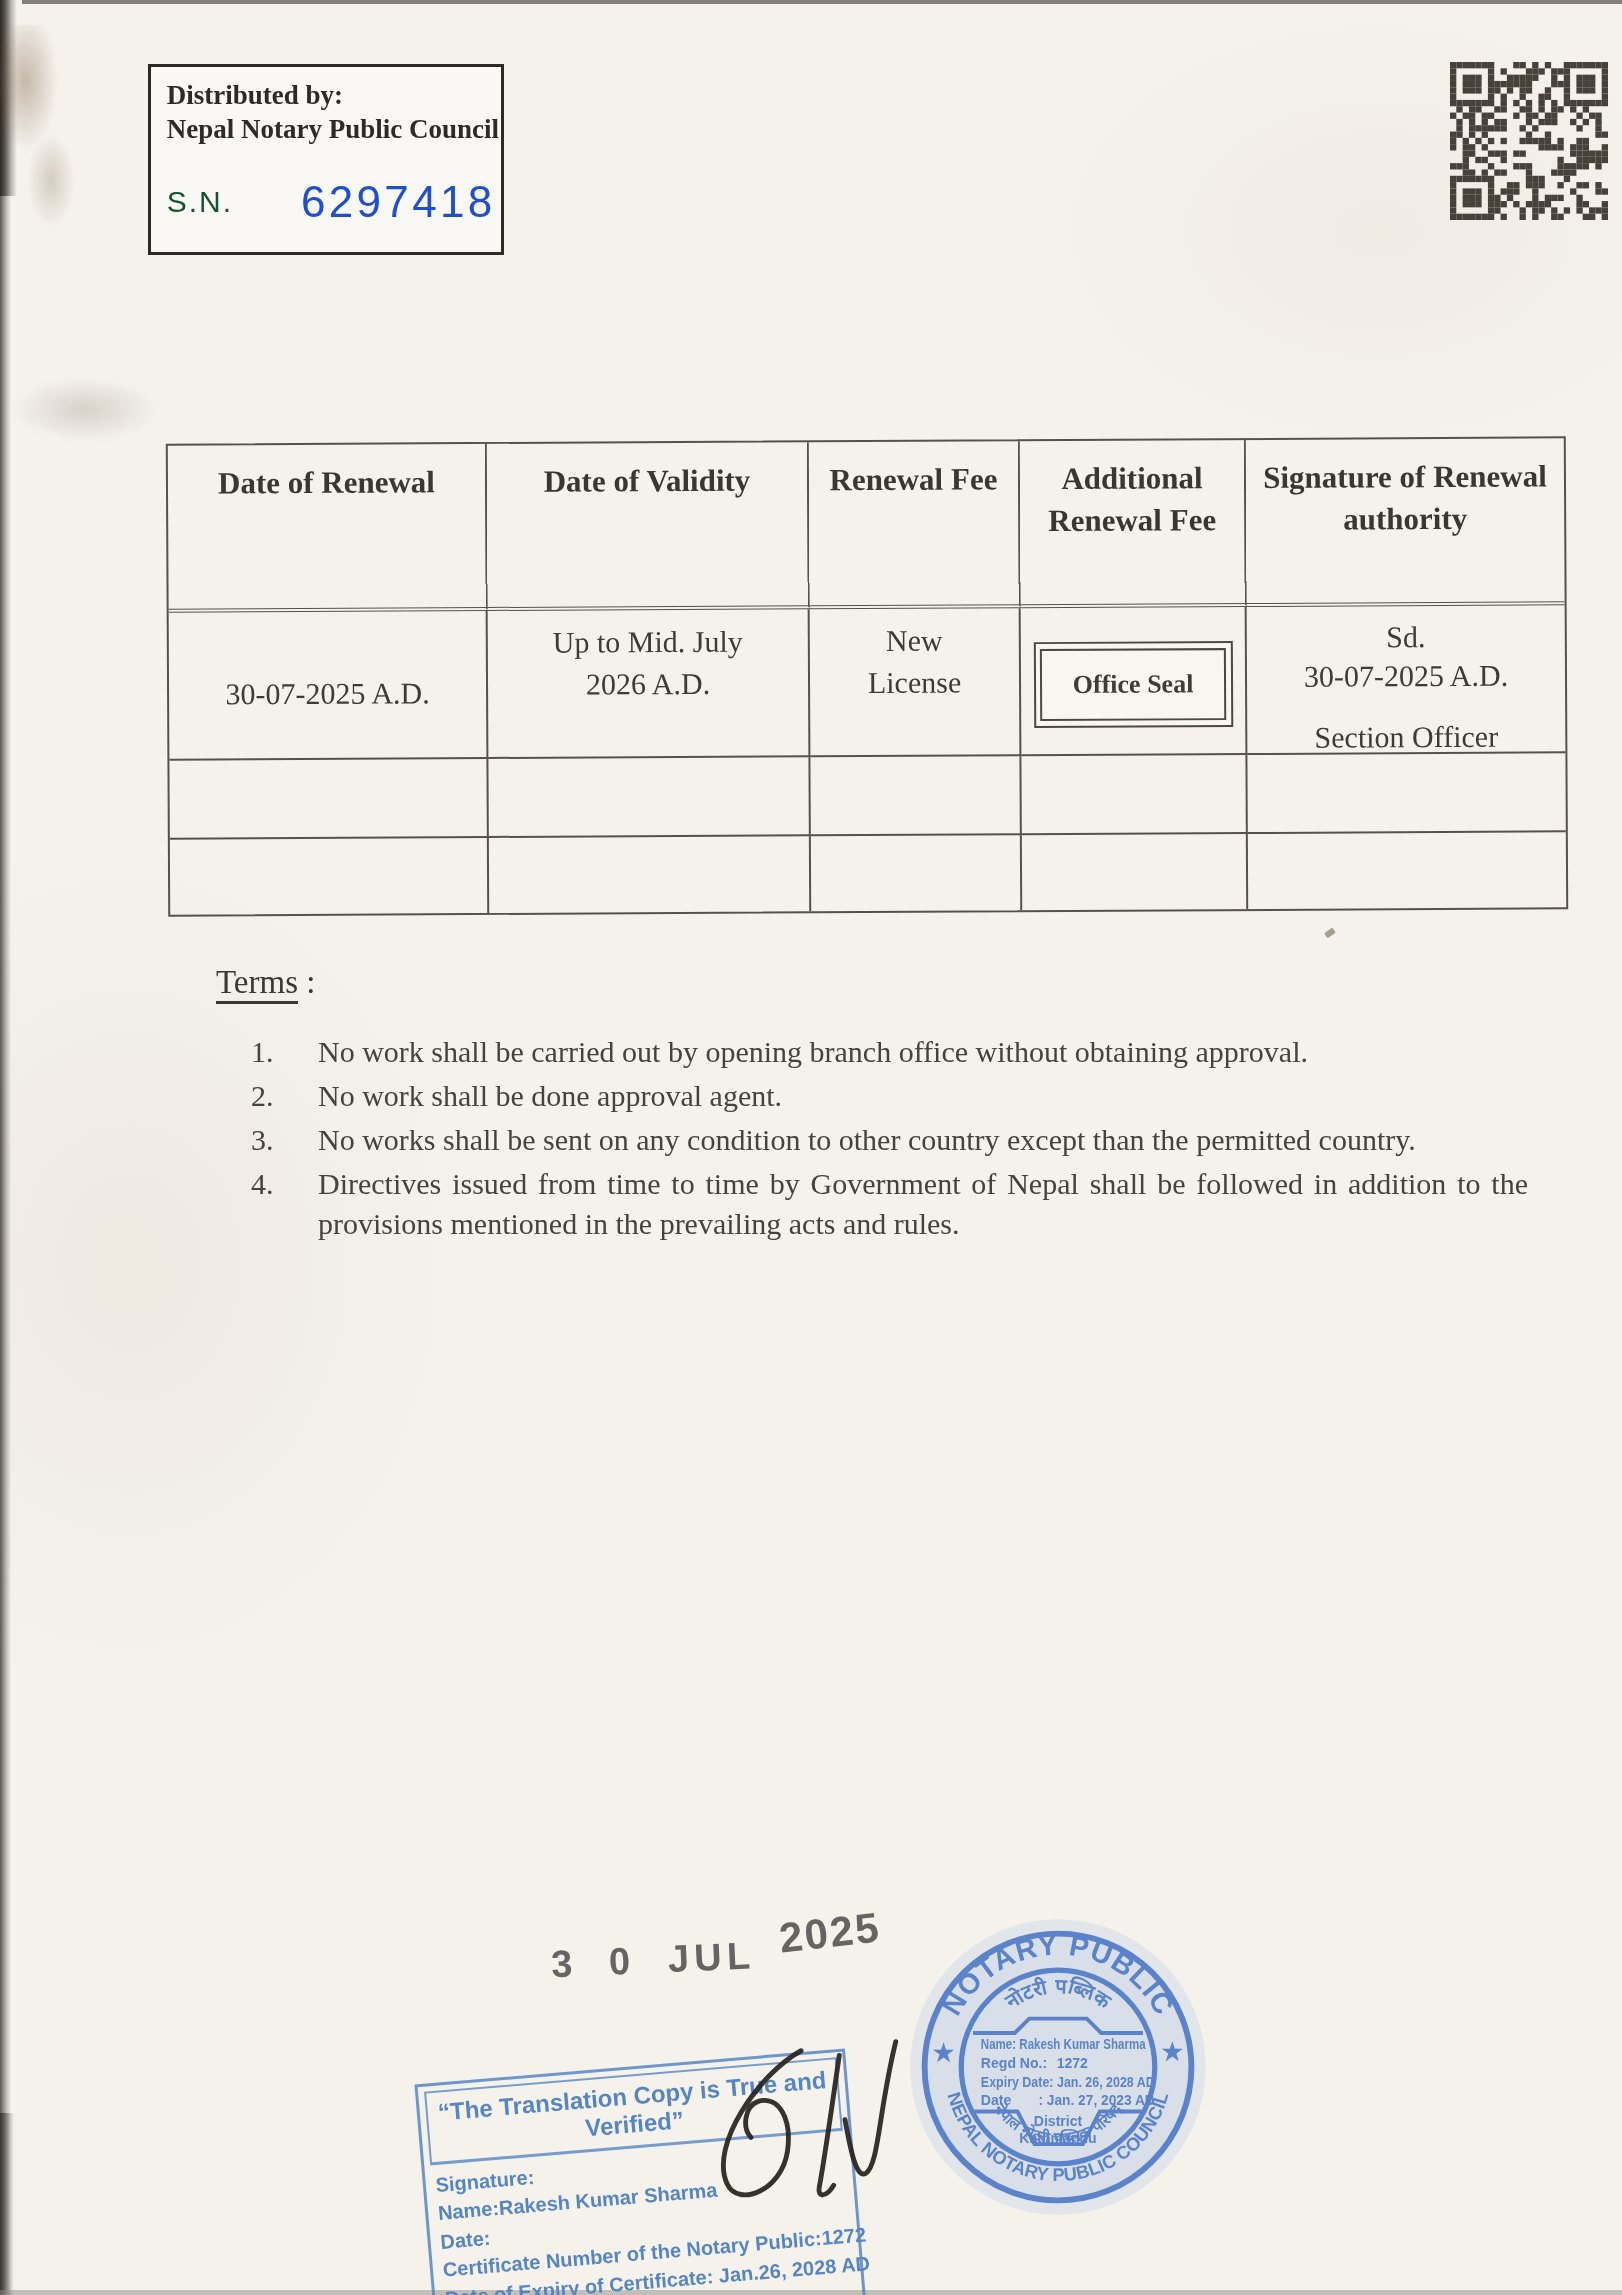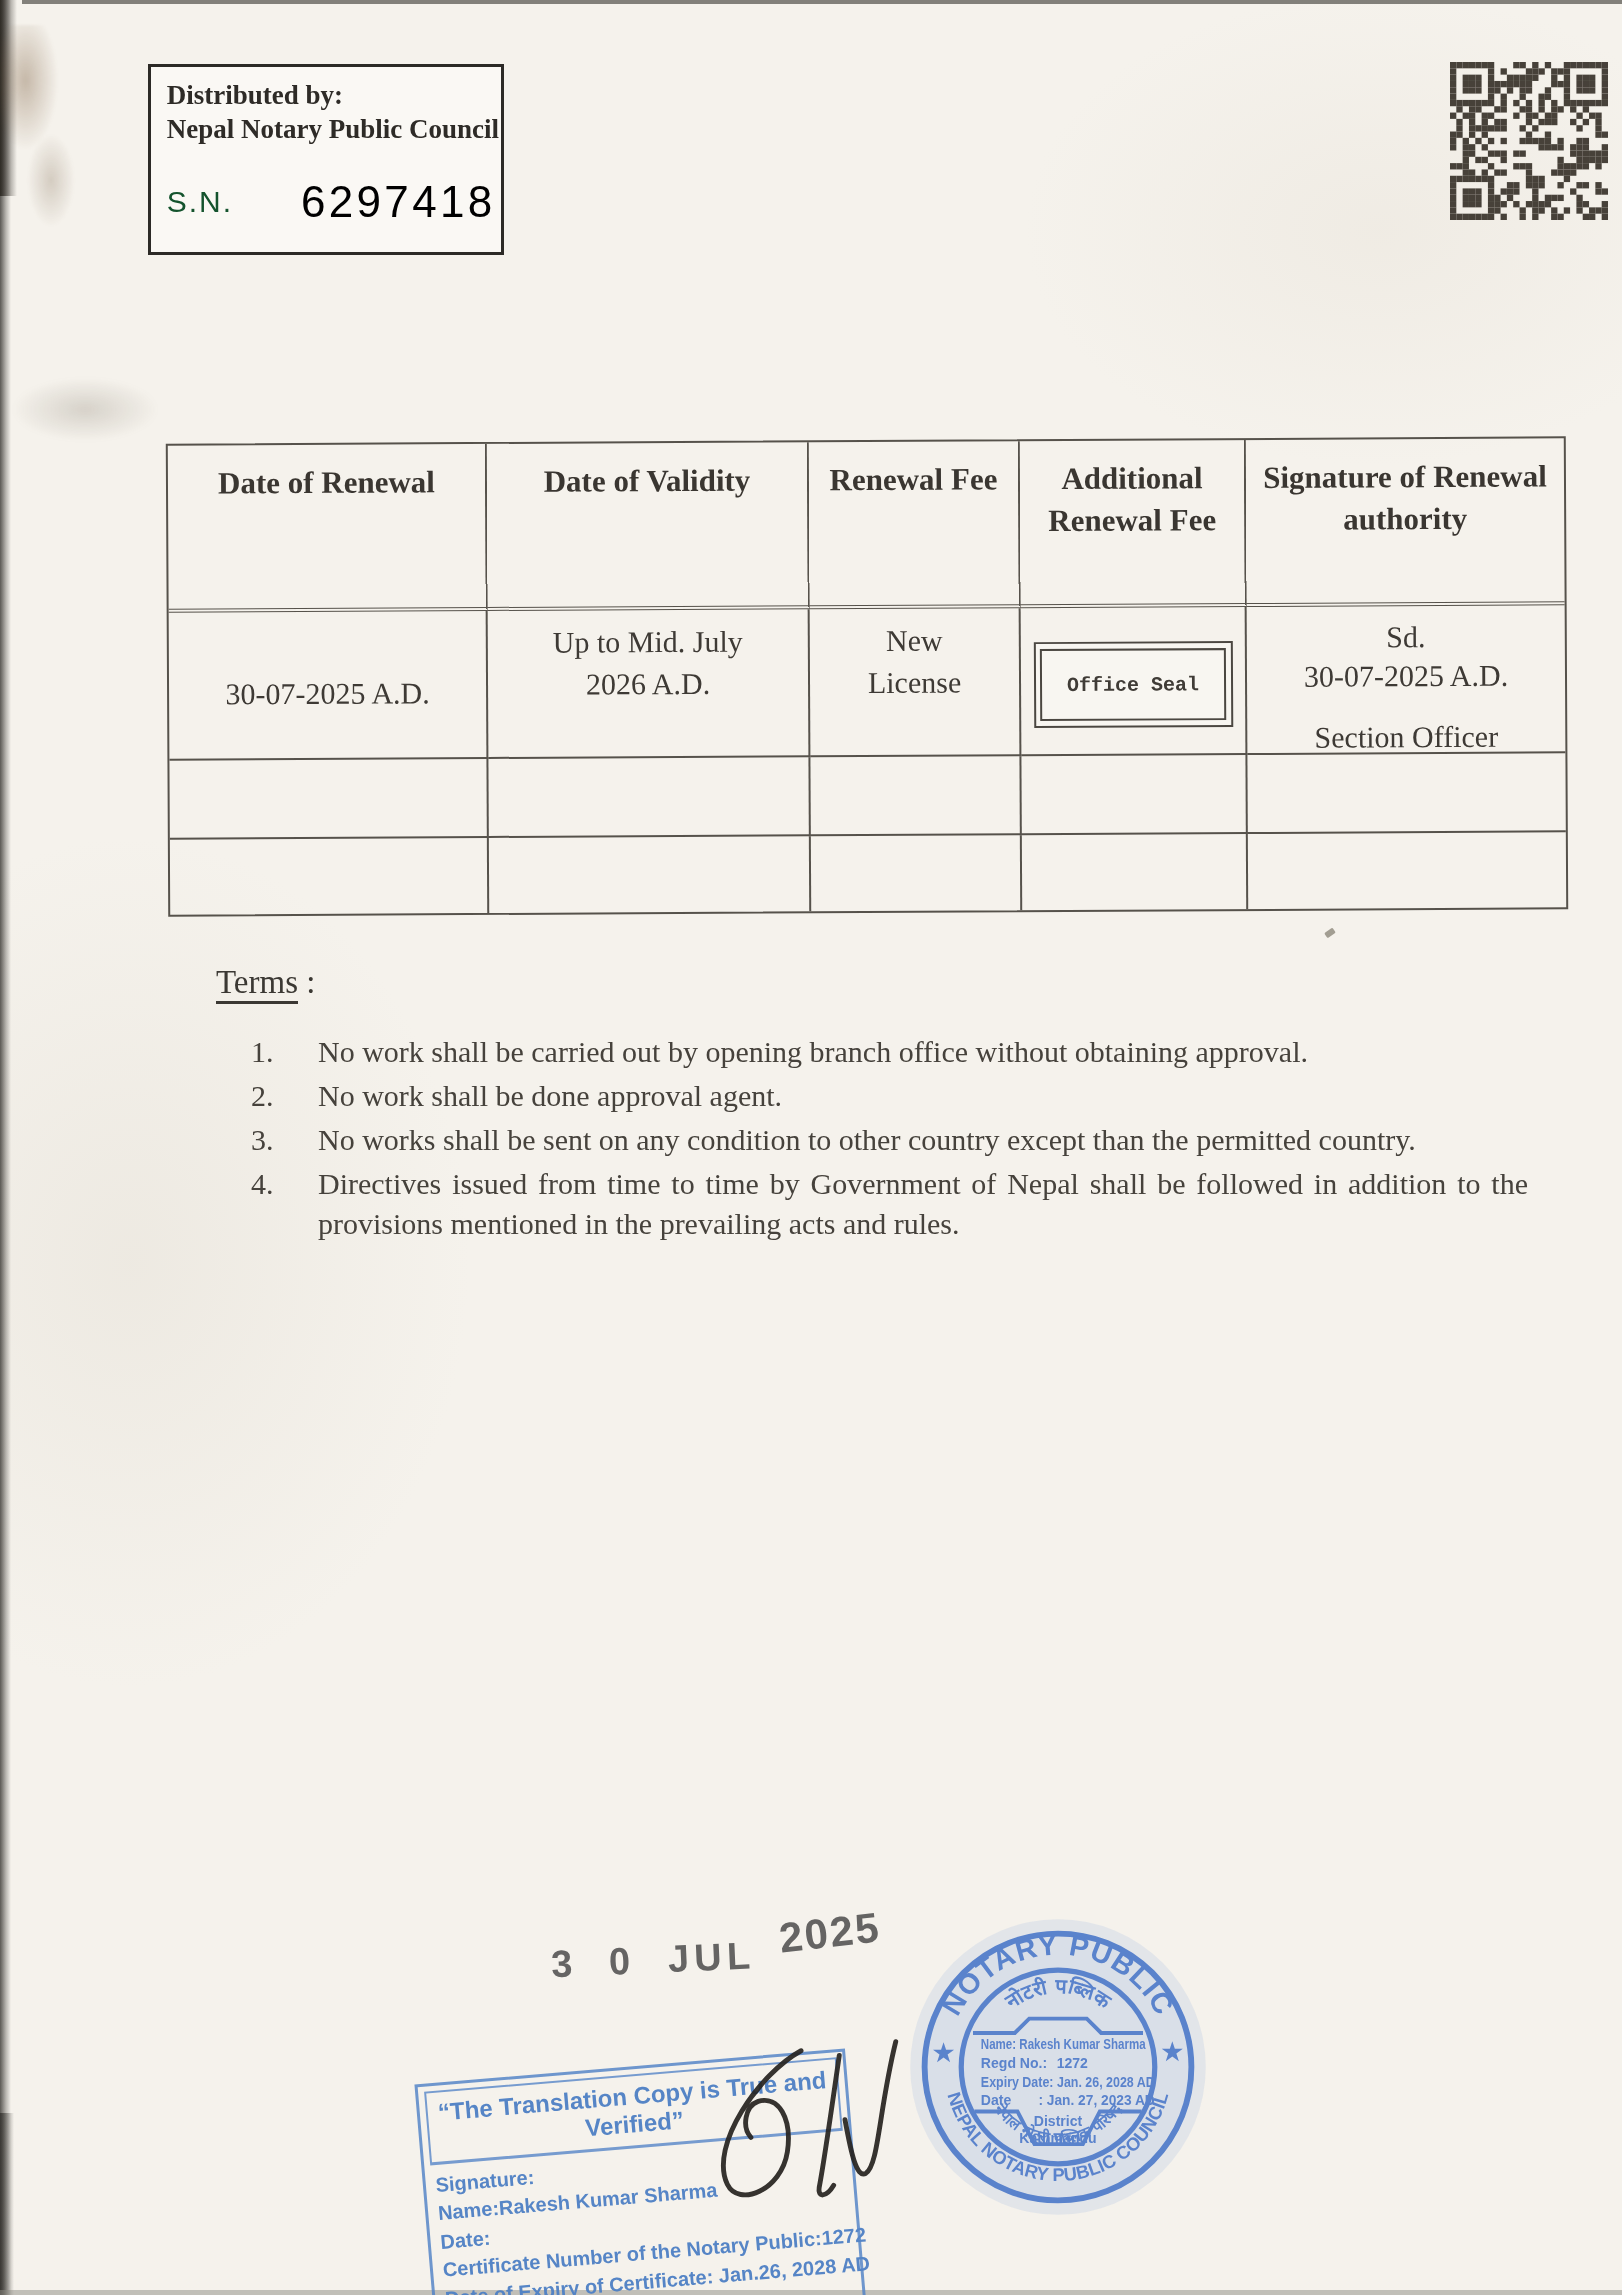--- a/index.html
+++ b/index.html
@@ -23,42 +23,42 @@
   .stain-b{left:3.9px;top:357px;width:203px;height:105px;filter:blur(2px);
     background:radial-gradient(50% 42% at 40% 50%, rgba(106,96,80,.22), transparent 72%);}
   .speck{left:1325px;top:930px;width:9.8px;height:5.9px;background:#6b6557;opacity:.6;border-radius:1.3px;transform:rotate(-35deg);}
 
   
   .snbox{left:148px;top:64px;width:356px;height:191px;box-sizing:border-box;border:3.9px solid #2c2a26;
          background:#faf8f4;padding:10.5px 0 0 15.7px;color:#2e2b27;}
   .sn-l{font-weight:700;font-size:27px;line-height:1.28;}
   .sn-row{margin-top:30px;display:flex;align-items:center;font-family:"Liberation Sans", sans-serif;}
   .sn-label{font-size:30px;letter-spacing:2px;color:#14532d;}
-  .sn-value{font-size:44px;margin-left:68px;letter-spacing:3.3px;color:#000000;}
+  .sn-value{font-size:44px;margin-left:68px;letter-spacing:3.3px;color:#1d4ed8;}
 
   
   .qr{left:1450px;top:62px;width:158px;height:158px;}
   .qr svg{width:100%;height:100%;}
 
   
   .rtable{left:167px;top:440px;display:grid;border:2px solid #56524b;transform:rotate(-.3deg);
           grid-template-columns:319px 322px 211px 226px 318px;
           grid-template-rows:167px 148px 79px 75px;
           color:#3e3a35;font-size:30px;}
   .cell{box-sizing:border-box;border-right:2px solid #56524b;border-bottom:2px solid #56524b;}
   .cell.col5{border-right:none;}
   .cell.row-last{border-bottom:none;}
   .head{border-bottom:4.6px double #56524b;font-weight:700;font-size:31px;line-height:1.35;
         text-align:center;color:#3a3631;padding:17px 9.2px 0;}
   .c-date{display:flex;align-items:center;justify-content:center;padding-top:17px;}
   .c-mid{padding-top:10.5px;text-align:center;line-height:1.42;}
   .c-seal{display:flex;align-items:flex-start;justify-content:center;padding-top:34px;}
   .sealbox-outer{border:2.6px solid #4b4741;padding:4.6px;width:199px;height:86px;box-sizing:border-box;background:#f8f6f1;}
   .sealbox-inner{border:2.6px solid #4b4741;width:100%;height:100%;box-sizing:border-box;
-                 display:flex;align-items:center;justify-content:center;font-weight:700;font-size:20px;color:#403c37;font-family:Liberation Mono, monospace;}
+                 display:flex;align-items:center;justify-content:center;font-weight:700;font-size:26px;color:#403c37;}
   .c-sig{padding-top:10.5px;text-align:center;line-height:1.3;}
   .sig-gap{margin-bottom:22px;}
 
   
   .terms-h{left:216px;top:964px;font-weight:400;font-size:33px;color:#3b3833;}
   .terms-h .u{border-bottom:3.3px solid #3b3833;padding-bottom:1.3px;}
   .terms{left:251px;top:1032px;width:1277px;color:#46423c;font-size:30px;}
   .term{display:flex;line-height:1.34;margin-bottom:3.9px;}
   .term-num{width:67px;flex:none;}
   .term-text{flex:1;text-align:justify;}

